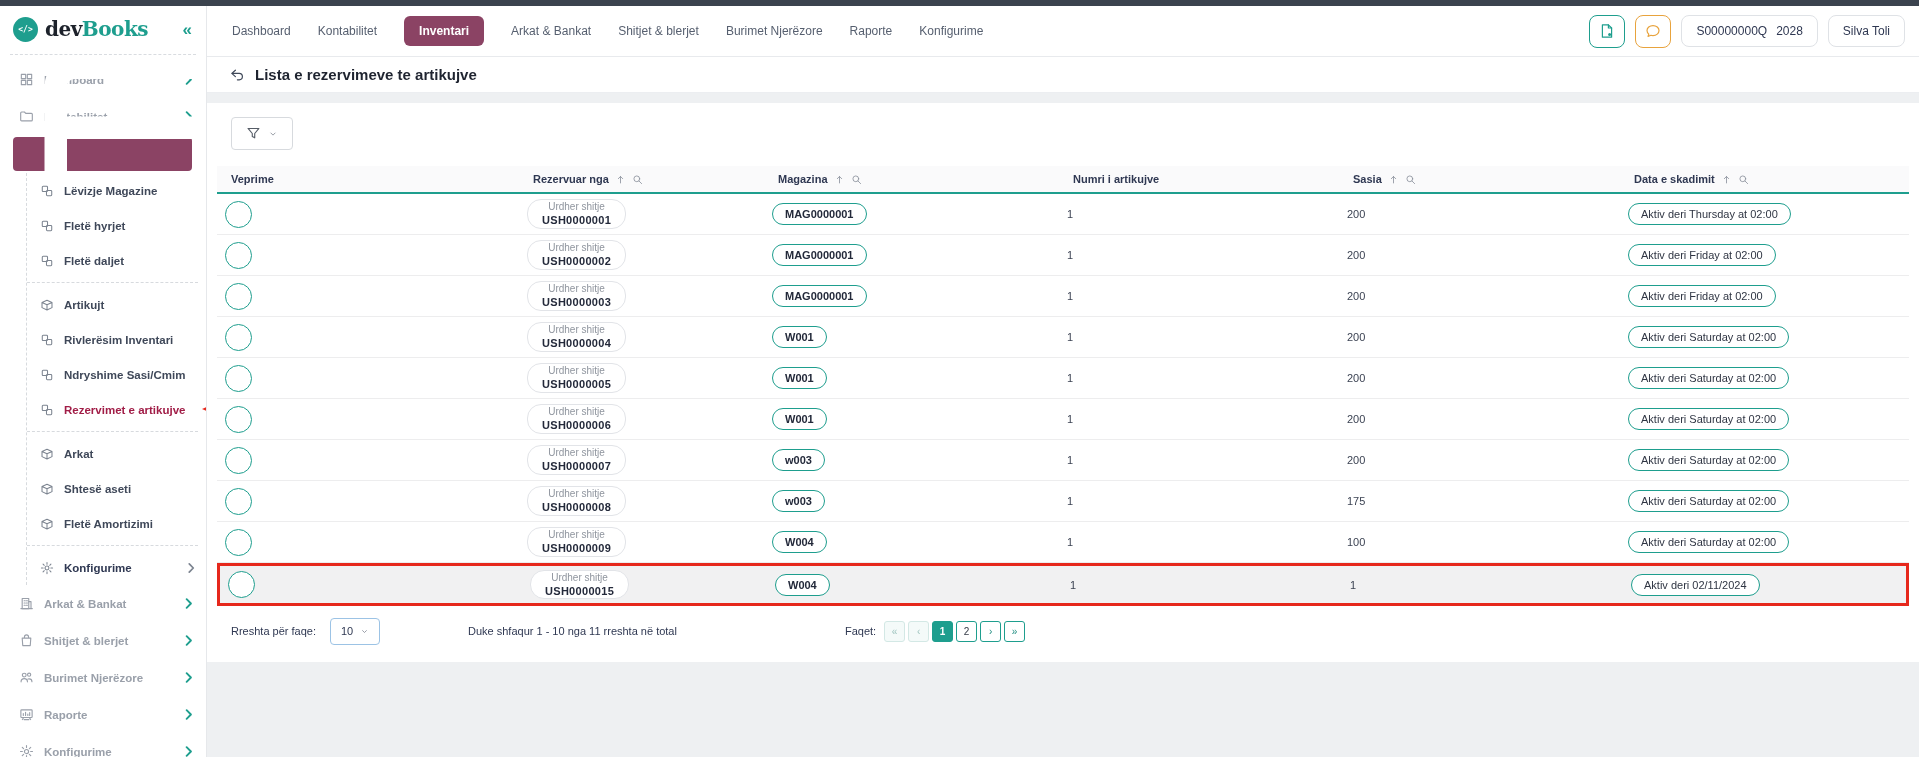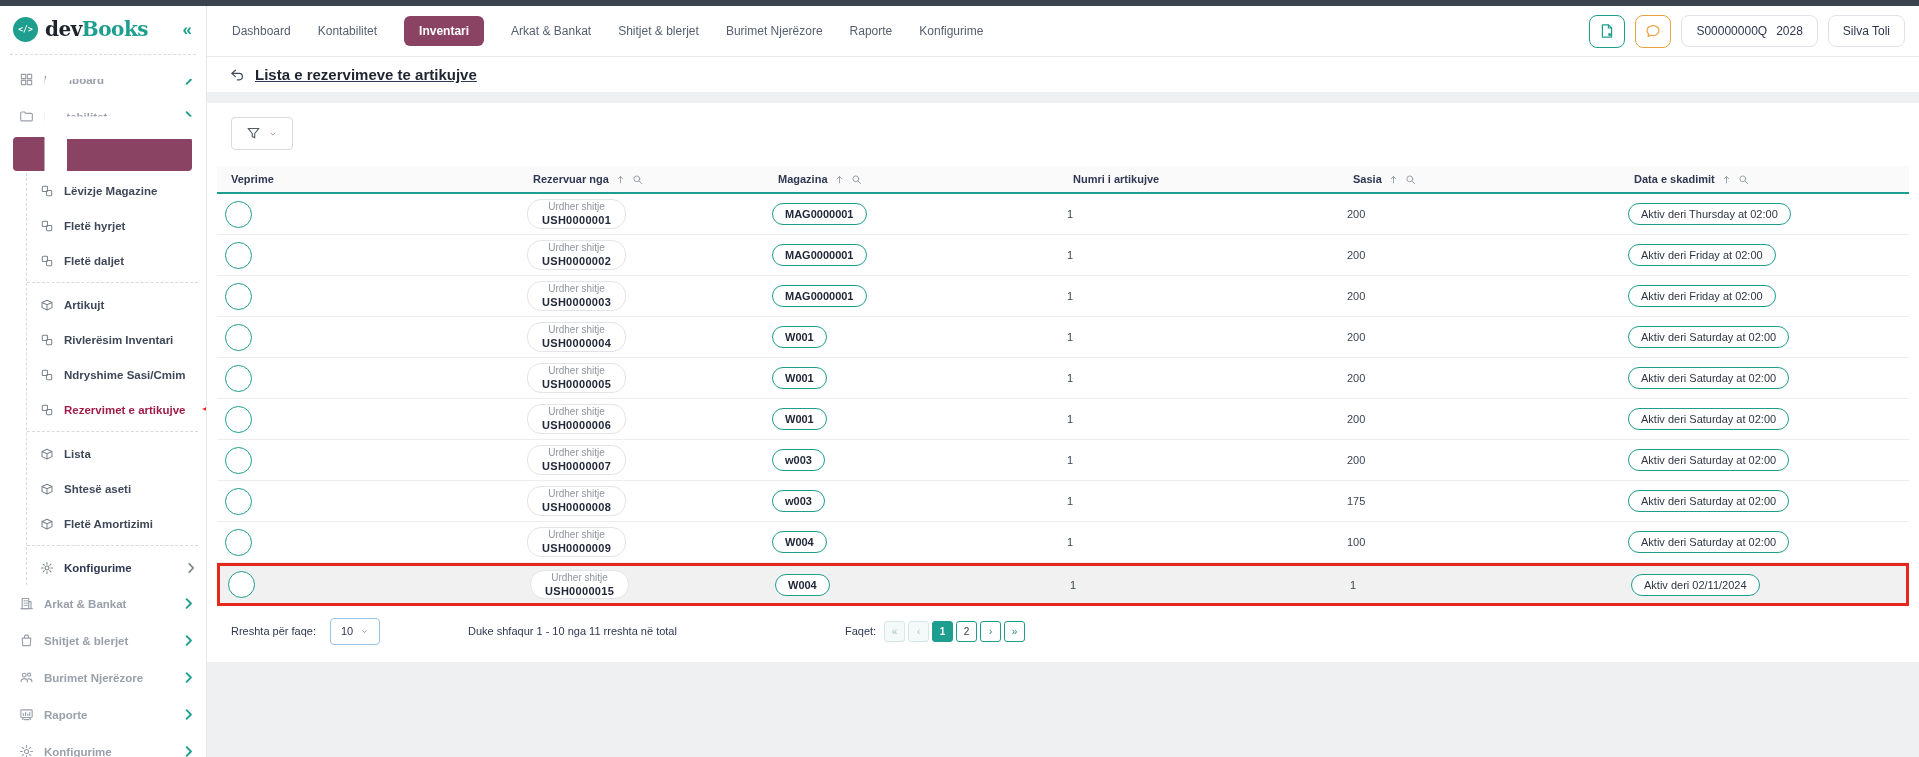--- a/index.html
+++ b/index.html
@@ -44,21 +44,21 @@
   .tabs{display:flex;align-items:center;gap:27px;}
   .tab{font-size:12px;color:#565F6F;cursor:pointer;white-space:nowrap;}
   .tab.active{background:var(--purple);color:#fff;padding:8px 15px;border-radius:6px;font-weight:bold;}
   .header-actions{margin-left:auto;display:flex;align-items:center;gap:10px;padding-right:14px;}
   .icon-btn{width:36px;height:33px;border-radius:8px;border:1.5px solid var(--teal);background:#fff;display:flex;align-items:center;justify-content:center;color:var(--teal);cursor:pointer;}
   .icon-btn .icon{width:16px;height:16px;}
   .icon-btn.orange{border-color:#E8A33D;color:#E8A33D;}
   .text-btn{height:32px;border:1px solid #DFE2E6;border-radius:8px;background:#fff;padding:0 14px;font-size:12px;color:#2F3852;display:flex;align-items:center;gap:9px;cursor:pointer;}
 
   
-  .title-strip{background:#fff;height:36px;display:flex;align-items:center;gap:10px;padding-left:22px;border-bottom:1px solid #ECEEF1;margin-bottom:10px;flex:none;text-decoration:underline;}
+  .title-strip{background:#fff;height:36px;display:flex;align-items:center;gap:10px;padding-left:22px;border-bottom:1px solid #ECEEF1;margin-bottom:10px;flex:none;}
   .back-btn{width:16px;height:16px;color:#3F4859;cursor:pointer;}
   .page-title{font-size:15px;font-weight:bold;color:#1F2430;}
 
   
   .card{background:#fff;padding-bottom:8px;flex:none;}
   .filter-row{padding:14px 0 8px 24px;}
   .filter-btn{width:62px;height:33px;border:1px solid #D7DADE;border-radius:4px;background:#fff;display:inline-flex;align-items:center;justify-content:center;gap:7px;cursor:pointer;color:#555C66;}
   .filter-btn .icon{width:15px;height:15px;}
   .filter-btn .caret{width:10px;height:10px;color:#777E88;}
   .table{margin:8px 10px 0 10px;}
@@ -208,21 +208,21 @@
                 <rect x="9.5" y="3.3" width="20" height="3.4" fill="#E6281C" stroke="none"></rect>
               </svg></span>
           </div>
           <div class="sub-divider"></div>
           <div class="side-item sub">
             <span class="icon">
               <svg viewBox="0 0 16 16">
                 <path d="M2.3 5.2 8 2.6l5.7 2.6M2.3 5.2V11L8 13.6 13.7 11V5.2M2.3 5.2 8 7.8l5.7-2.6M8 7.8v5.8"></path>
               </svg>
             </span>
-            <span class="side-label">Lista</span>
+            <span class="side-label">Arkat</span>
           </div>
           <div class="side-item sub">
             <span class="icon">
               <svg viewBox="0 0 16 16">
                 <path d="M2.3 5.2 8 2.6l5.7 2.6M2.3 5.2V11L8 13.6 13.7 11V5.2M2.3 5.2 8 7.8l5.7-2.6M8 7.8v5.8"></path>
               </svg>
             </span>
             <span class="side-label">Shtesë aseti</span>
           </div>
           <div class="side-item sub">

